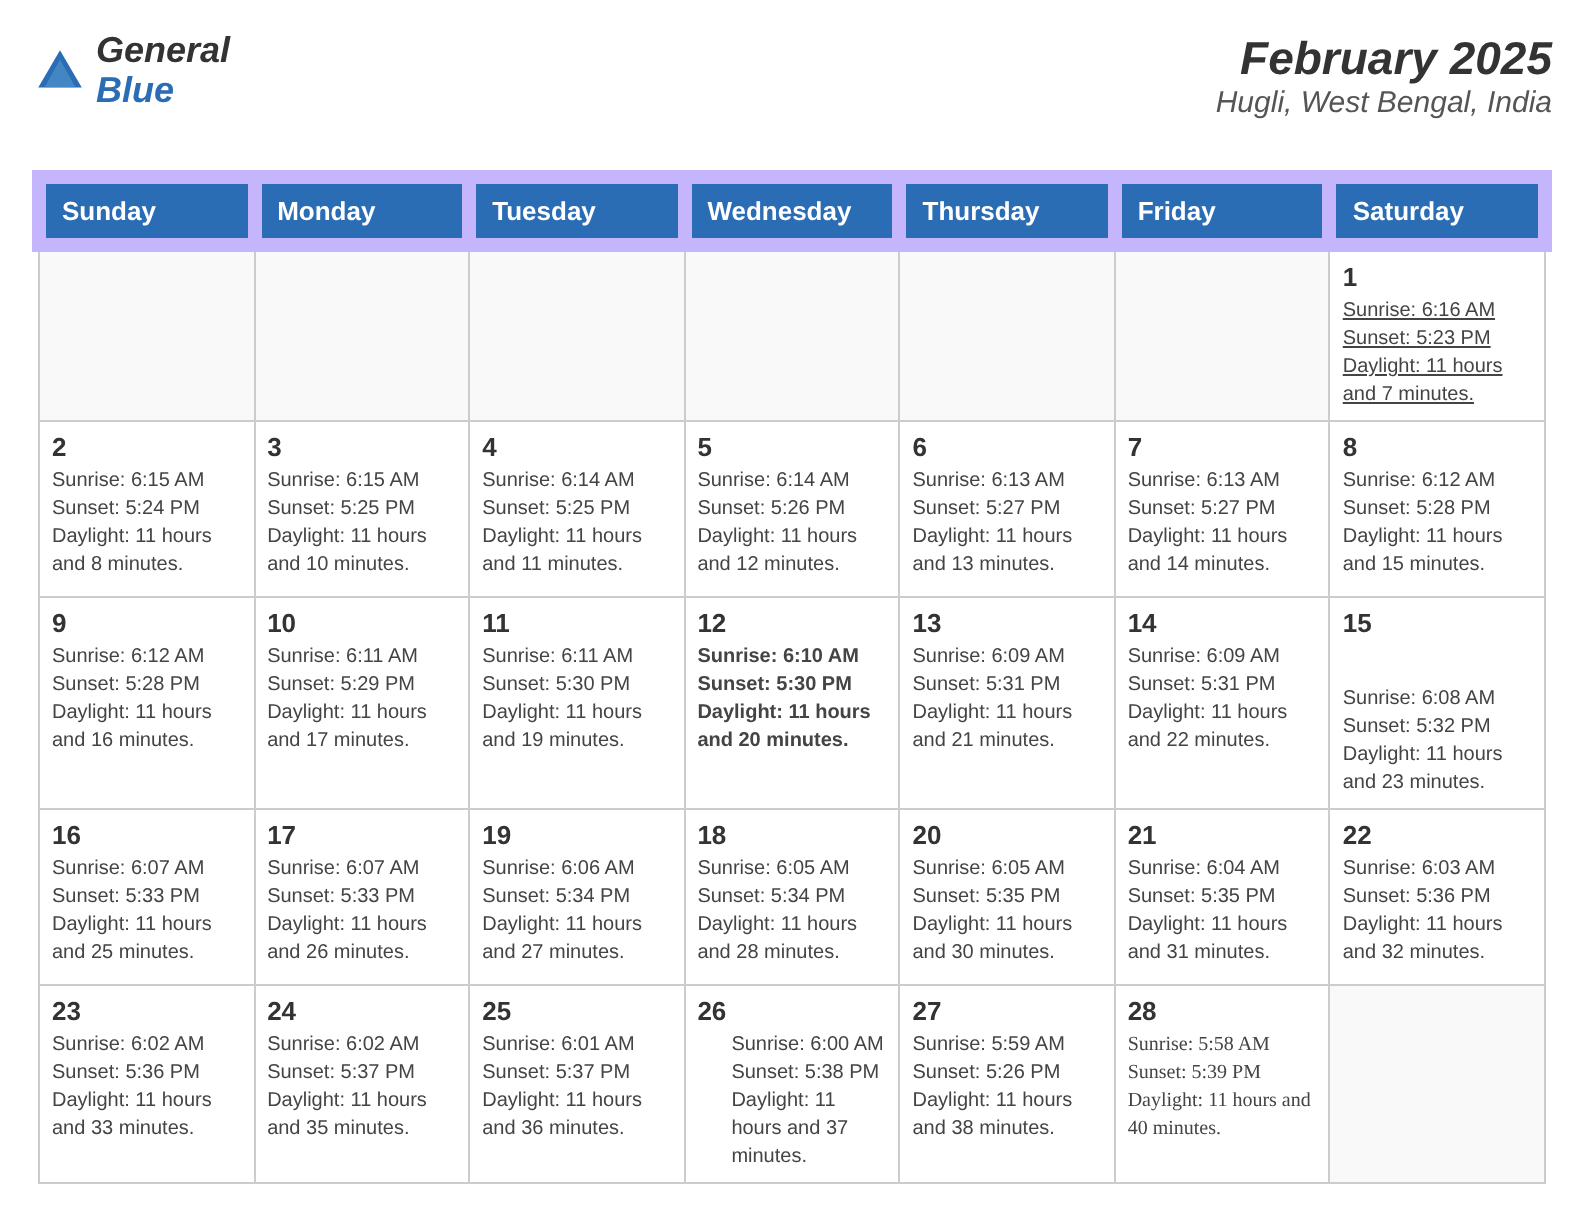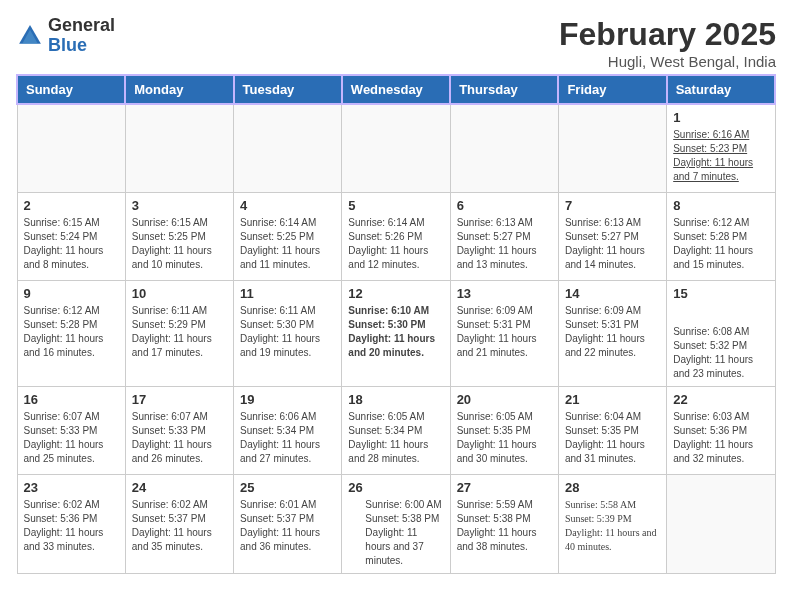--- a/index.html
+++ b/index.html
@@ -7,21 +7,22 @@
       font-family: Arial, sans-serif;
       background: #fff;
       width: 792px;
       min-height: 612px;
       padding: 16px;
     }
     .header {
       display: flex;
       justify-content: space-between;
       align-items: flex-start;
-      margin-bottom: 4px;
+      margin-bottom: 25px;
+      font-style: italic;
     }
     .logo {
       display: flex;
       align-items: center;
       gap: 4px;
     }
     .logo-text {
       font-size: 18px;
       font-weight: bold;
       line-height: 1.1;
@@ -29,41 +30,41 @@
     .logo-general { color: #333; }
     .logo-blue { color: #2a6db5; }
     .logo-icon {
       width: 28px;
       height: 28px;
     }
     .title-block {
       text-align: right;
     }
     .month-title {
-      font-size: 32px;
+      font-size: 23px;
       font-weight: bold;
       color: #333;
     }
     .location {
       font-size: 15px;
       color: #555;
     }
     .calendar {
       width: 100%;
       border-collapse: collapse;
       border: 1px solid #ccc;
     }
     .calendar th {
       background: #2a6db5;
       color: #fff;
       font-size: 13px;
       font-weight: bold;
       padding: 6px 8px;
       text-align: left;
-      border: 2px solid #c4b5fd;
+      border: 7px solid #c4b5fd;
     }
     .calendar td {
       width: calc(100% / 7);
       vertical-align: top;
       padding: 5px 6px;
       border: 1px solid #ccc;
       font-size: 10.5px;
       color: #333;
       background: #fff;
       height: 88px;
@@ -284,21 +285,21 @@
         </td>
         <td>
           <span class="day-num">26</span>
           <div class="day-detail" style="white-space: pre-line; margin-left: 17px;">Sunrise: 6:00 AM
 Sunset: 5:38 PM
 Daylight: 11 hours and 37 minutes.</div>
         </td>
         <td>
           <span class="day-num">27</span>
           <div class="day-detail" style="white-space: pre-line;">Sunrise: 5:59 AM
-Sunset: 5:38 PM
+Sunset: 5:26 PM
 Daylight: 11 hours and 38 minutes.</div>
         </td>
         <td>
           <span class="day-num">28</span>
           <div class="day-detail" style="white-space: pre-line; font-family: Liberation Serif, serif;">Sunrise: 5:58 AM
 Sunset: 5:39 PM
 Daylight: 11 hours and 40 minutes.</div>
         </td>
         <td class="empty"></td>
       </tr>

